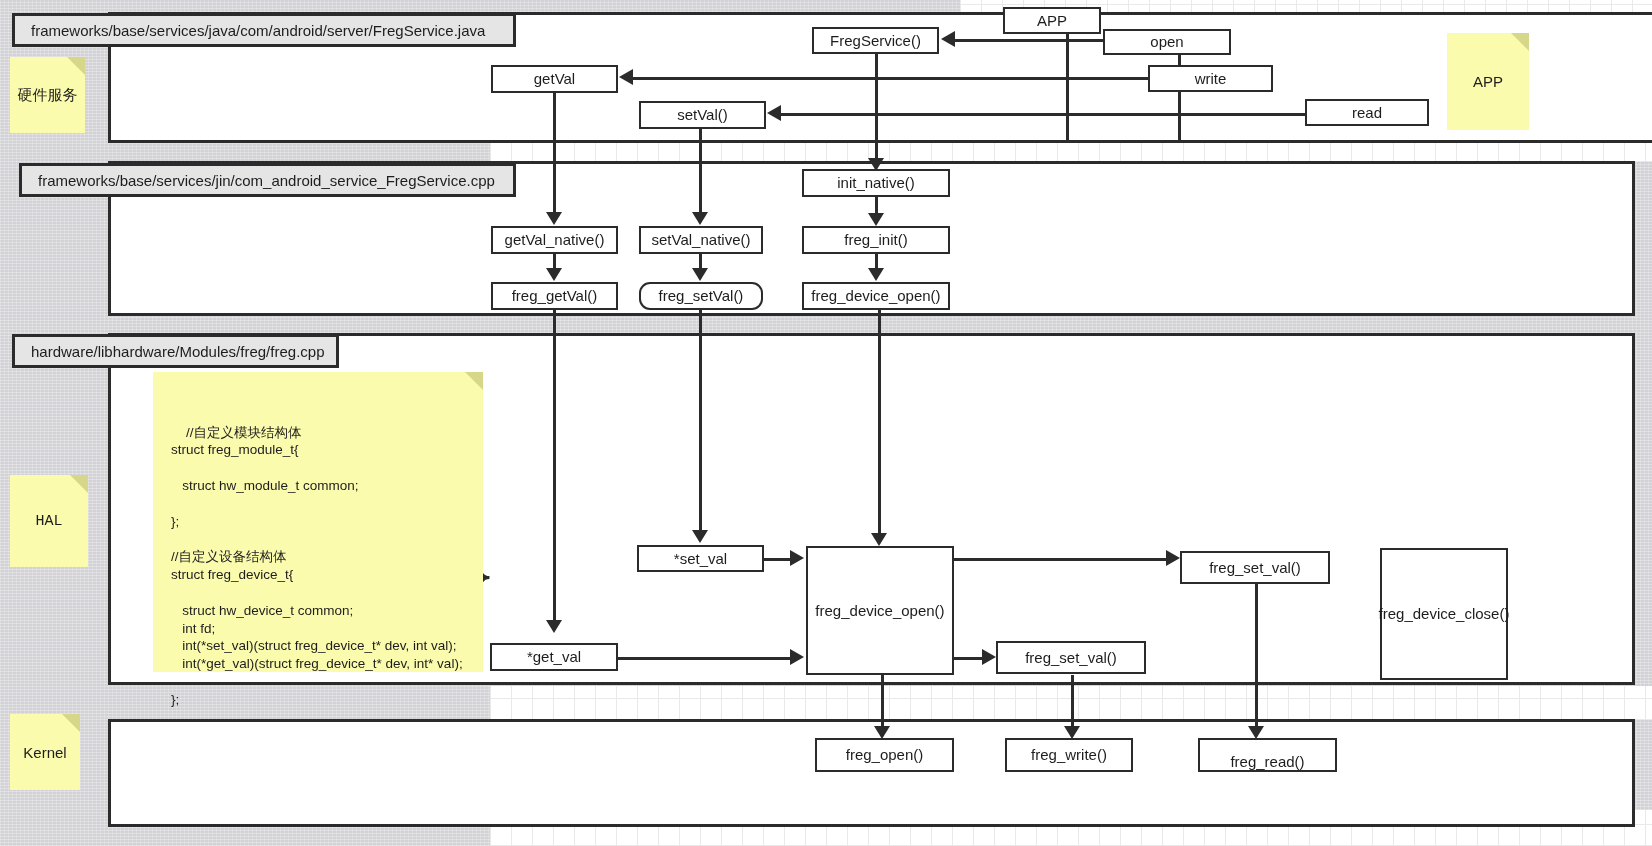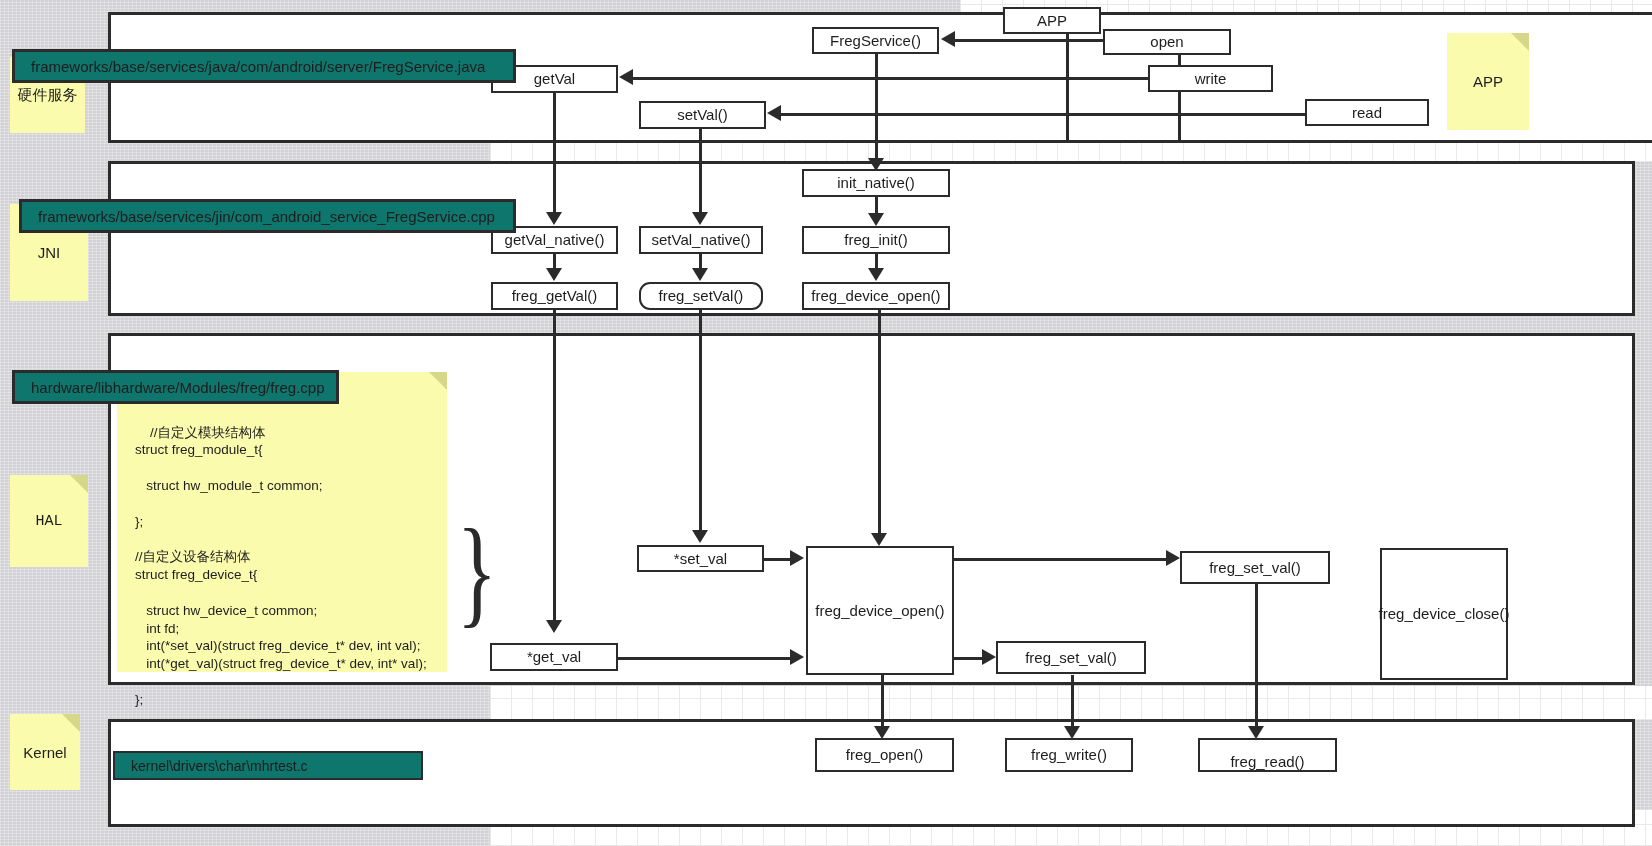--- a/index.html
+++ b/index.html
@@ -46,30 +46,29 @@
     line-height: 1.15;
     text-align: center;
     white-space: nowrap;
   }
   .node.tall { align-items: center; }
   .node.big { font-size: 15px; }
 
   
   .pathbox {
     position: absolute;
-    background: #0f766e;
+    background: #e5e5e5;
     border: 3px solid #2b2b2b;
     display: flex;
     align-items: center;
     padding-left: 16px;
     color: #1d1d1d;
     font-size: 15px;
     white-space: nowrap;
     z-index: 6;
-    margin-top: 36px;
   }
 
   
   .sticky {
     position: absolute;
     background: #fbfbae;
     display: flex;
     align-items: center;
     justify-content: center;
     color: #1d1d1d;
@@ -82,20 +81,21 @@
     border-left: 18px solid transparent;
     border-top: 18px solid #d7d78a;
   }
   .sticky.code {
     display: block;
     padding: 16px 18px;
     font-size: 13.5px;
     line-height: 1.32;
     white-space: pre;
     text-align: left;
+    margin-left: 36px;
   }
 
   
   .ln { position: absolute; background: #2b2b2b; }
   .lnh { height: 2.5px; }
   .lnv { width: 2.5px; }
 
   .arrow { position: absolute; width: 0; height: 0; }
   .arrow.down  { border-left: 8px solid transparent; border-right: 8px solid transparent; border-top: 13px solid #2b2b2b; }
   .arrow.left  { border-top: 8px solid transparent; border-bottom: 8px solid transparent; border-right: 14px solid #2b2b2b; }
@@ -122,31 +122,24 @@
 
   <div class="pathbox" style="left:12px; top:13px; width:504px; height:34px;">
     <span>frameworks/base/services/java/com/android/server/FregService.java</span>
   </div>
   <div class="pathbox" style="left:19px; top:163px; width:497px; height:34px;">
     <span>frameworks/base/services/jin/com_android_service_FregService.cpp</span>
   </div>
   <div class="pathbox" style="left:12px; top:334px; width:327px; height:34px;">
     <span>hardware/libhardware/Modules/freg/freg.cpp</span>
   </div>
-  <div class="pathbox" style="left:113px; top:715px; width:310px; height:29px; border-width:2.5px;">
-    <span style="font-size:14px;">kernel\drivers\char\mhrtest.c</span>
-  </div>
 
   <div class="sticky" style="left:10px; top:57px; width:75px; height:76px;">
     <span class="fold"></span>
     <span>硬件服务</span>
-  </div>
-  <div class="sticky" style="left:10px; top:204px; width:78px; height:97px;">
-    <span class="fold"></span>
-    <span>JNI</span>
   </div>
   <div class="sticky" style="left:10px; top:475px; width:78px; height:92px;font-family:Liberation Mono, monospace;">
     <span class="fold"></span>
     <span>HAL</span>
   </div>
   <div class="sticky" style="left:10px; top:714px; width:70px; height:76px;">
     <span class="fold"></span>
     <span>Kernel</span>
   </div>
   <div class="sticky" style="left:1447px; top:33px; width:82px; height:97px;">

